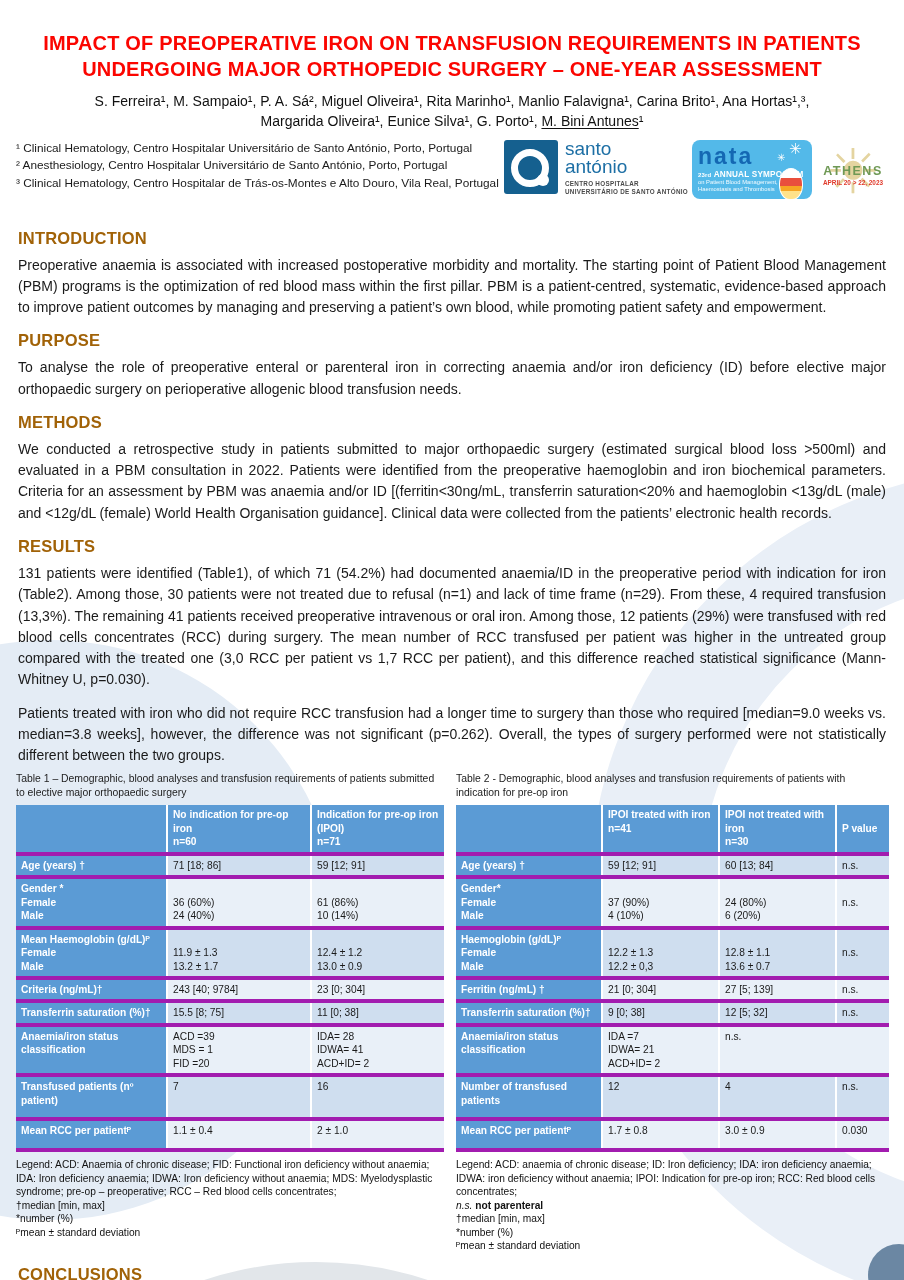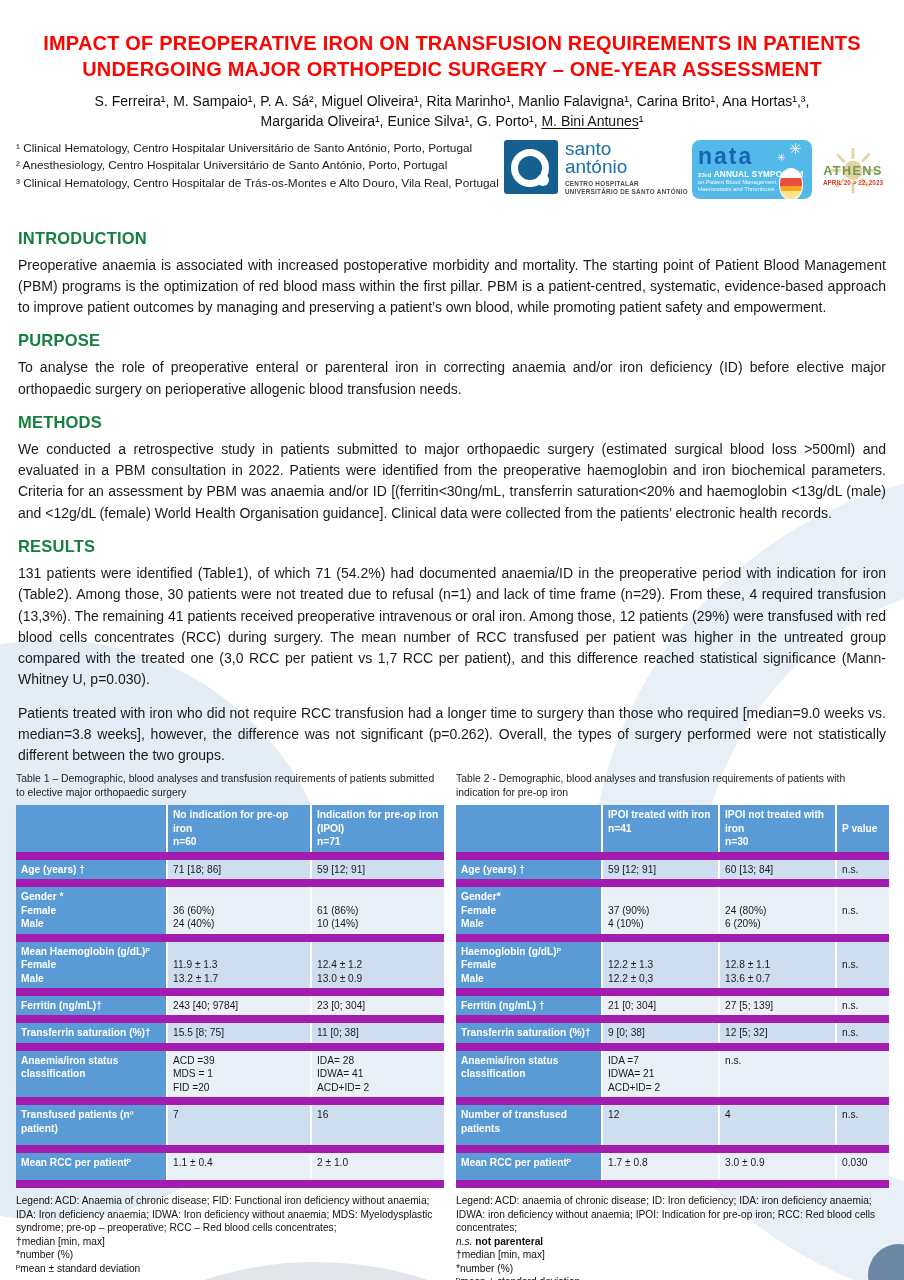--- a/index.html
+++ b/index.html
@@ -53,32 +53,32 @@
   
   .athens-logo{width:74px;height:70px;position:relative;text-align:center;flex:none;}
   .athens-sun{position:absolute;left:0;right:0;top:-6px;font-size:62px;line-height:76px;
     color:#e4d4a0;font-family:"DejaVu Sans",sans-serif;}
   .athens-city{position:relative;margin-top:24px;font-size:12.5px;font-weight:bold;
     color:#6f9955;letter-spacing:1.5px;}
   .athens-dates{position:relative;font-size:6.4px;font-weight:bold;color:#e0392a;margin-top:1px;}
 
   
   .section{padding:0 18px;}
-  h2{color:#15803d;font-size:16.5px;font-weight:bold;margin:13px 0 7px;letter-spacing:.2px;}
+  h2{color:#a16207;font-size:16.5px;font-weight:bold;margin:13px 0 7px;letter-spacing:.2px;}
   .body-text{font-size:14px;line-height:1.52;text-align:justify;margin:0;}
   .body-text + .body-text{margin-top:12px;}
 
   
   .tables-row{display:flex;gap:12px;padding:6px 15px 0 16px;align-items:flex-start;}
   .table-block{flex:none;}
   #tblock1{width:428px;}
   #tblock2{width:433px;}
   .t-caption{font-size:10.4px;line-height:1.35;color:#222;margin-bottom:5px;}
   .t-grid{display:flex;flex-direction:column;font-size:10.2px;line-height:1.32;}
-  .t-head,.t-row{display:flex;border-bottom:8px solid #a21caf;}
+  .t-head,.t-row{display:flex;border-bottom:4px solid #a21caf;}
   .t-cell{padding:3px 5px;box-sizing:border-box;border-right:2px solid #fff;}
   .t-cell:last-child{border-right:none;}
   .t-line{min-height:13px;}
   .t-label{background:#5b9bd5;color:#fff;font-weight:bold;}
   .t-hcell{background:#5b9bd5;color:#fff;font-weight:bold;}
   .t-hcenter{display:flex;align-items:center;}
   .band-dark .t-val{background:#cfdeef;}
   .band-light .t-val{background:#e9f0f8;}
   #table1 .col-label{width:152px;flex:none;}
   #table1 .col-a{width:144px;flex:none;}
@@ -246,21 +246,21 @@
                 <div class="t-line">13.2 ± 1.7</div>
               </div>
               <div class="t-cell t-val col-b">
                 <div class="t-line">&nbsp;</div>
                 <div class="t-line">12.4 ± 1.2</div>
                 <div class="t-line">13.0 ± 0.9</div>
               </div>
             </div>
             <div class="t-row band-light">
               <div class="t-cell t-label col-label">
-                <div class="t-line">Ferritin (ng/mL)†</div>
+                <div class="t-line">Criteria (ng/mL)†</div>
               </div>
               <div class="t-cell t-val col-a">
                 <div class="t-line">243 [40; 9784]</div>
               </div>
               <div class="t-cell t-val col-b">
                 <div class="t-line">23 [0; 304]</div>
               </div>
             </div>
             <div class="t-row band-dark">
               <div class="t-cell t-label col-label">

